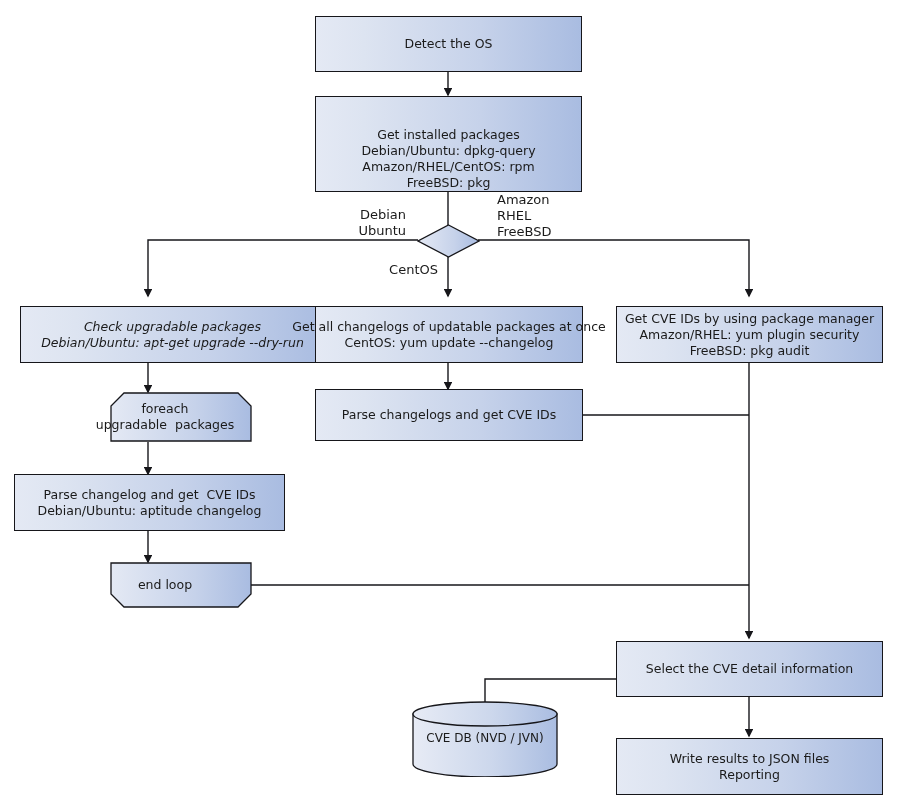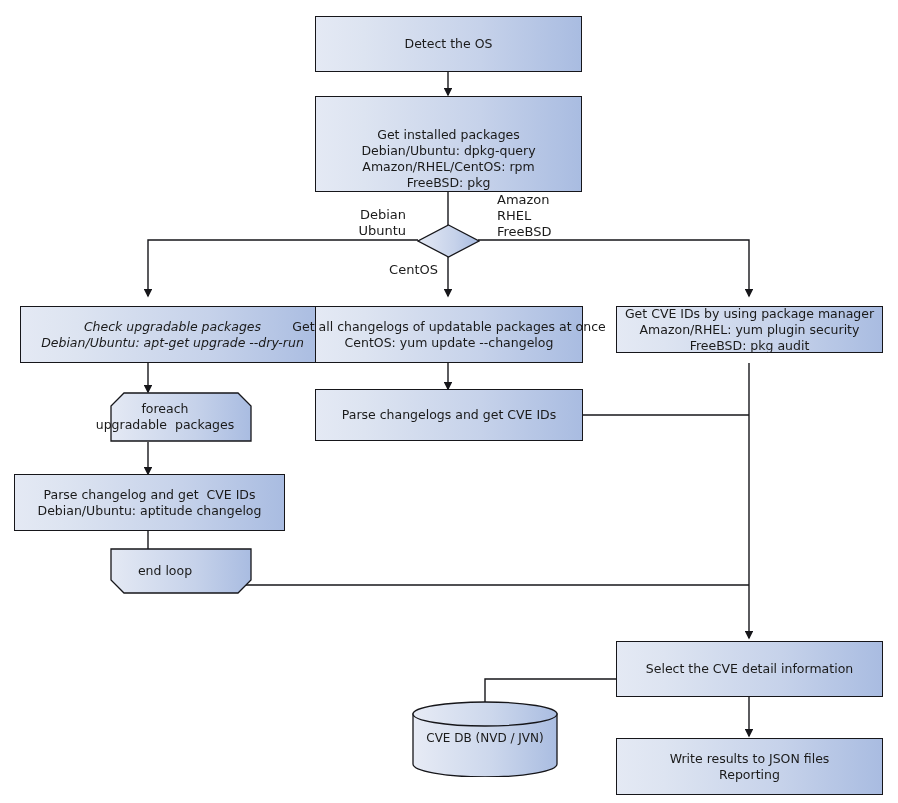--- a/index.html
+++ b/index.html
@@ -167,21 +167,21 @@
   <div class="node box" style="left:20px; top:306px; width:305px; height:57px;font-style:italic;">
     <span>Check upgradable packages
 Debian/Ubuntu: apt-get upgrade --dry-run</span>
   </div>
 
   <div class="node box" style="left:315px; top:306px; width:268px; height:57px;">
     <span>Get all changelogs of updatable packages at once
 CentOS: yum update --changelog</span>
   </div>
 
-  <div class="node box" style="left:616px; top:306px; width:267px; height:47px;justify-content:center;">
+  <div class="node box" style="left:616px; top:306px; width:267px; height:57px;justify-content:center;">
     <span>Get CVE IDs by using package manager
 Amazon/RHEL: yum plugin security
 FreeBSD: pkg audit</span>
   </div>
 
   <div class="loopshape" style="left:78px; top:392px; width:142px; height:50px;">
     <svg width="142" height="50" viewBox="0 0 142 50">
       <defs>
         <linearGradient id="lg1" x1="0" y1="0" x2="1" y2="0">
           <stop offset="0%" stop-color="#e4e9f4"></stop>
@@ -193,21 +193,21 @@
     </svg>
     <div class="lbl">foreach
 upgradable  packages</div>
   </div>
 
   <div class="node box" style="left:14px; top:474px; width:271px; height:57px;">
     <span>Parse changelog and get  CVE IDs
 Debian/Ubuntu: aptitude changelog</span>
   </div>
 
-  <div class="loopshape" style="left:78px; top:548px; width:142px; height:46px;">
+  <div class="loopshape" style="left:78px; top:562px; width:142px; height:46px;">
     <svg width="142" height="46" viewBox="0 0 142 46">
       <defs>
         <linearGradient id="lg2" x1="0" y1="0" x2="1" y2="0">
           <stop offset="0%" stop-color="#e4e9f4"></stop>
           <stop offset="60%" stop-color="#c6d2ea"></stop>
           <stop offset="100%" stop-color="#a9bce1"></stop>
         </linearGradient>
       </defs>
       <path d="M 1,1 L 141,1 L 141,32 L 128,45 L 14,45 L 1,32 Z" fill="url(#lg2)" stroke="#16161a" stroke-width="1.3"></path>
     </svg>

